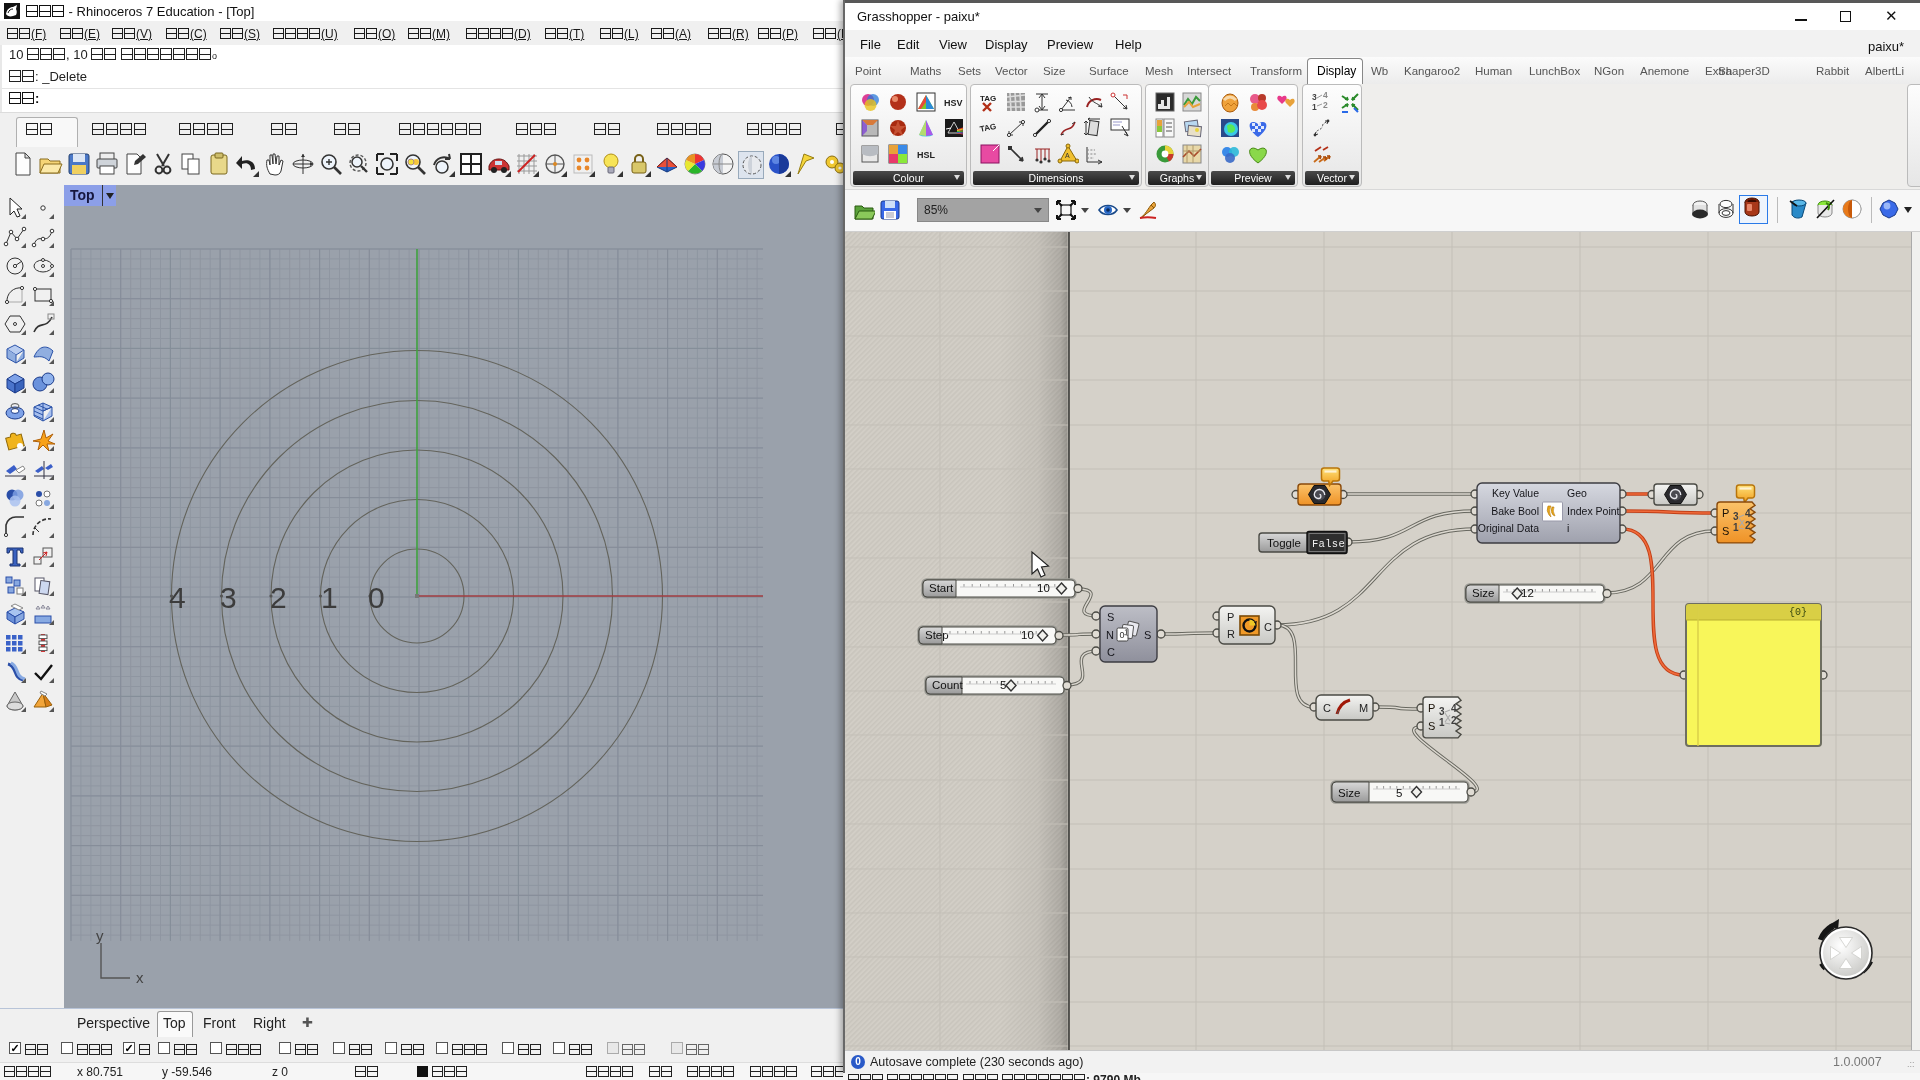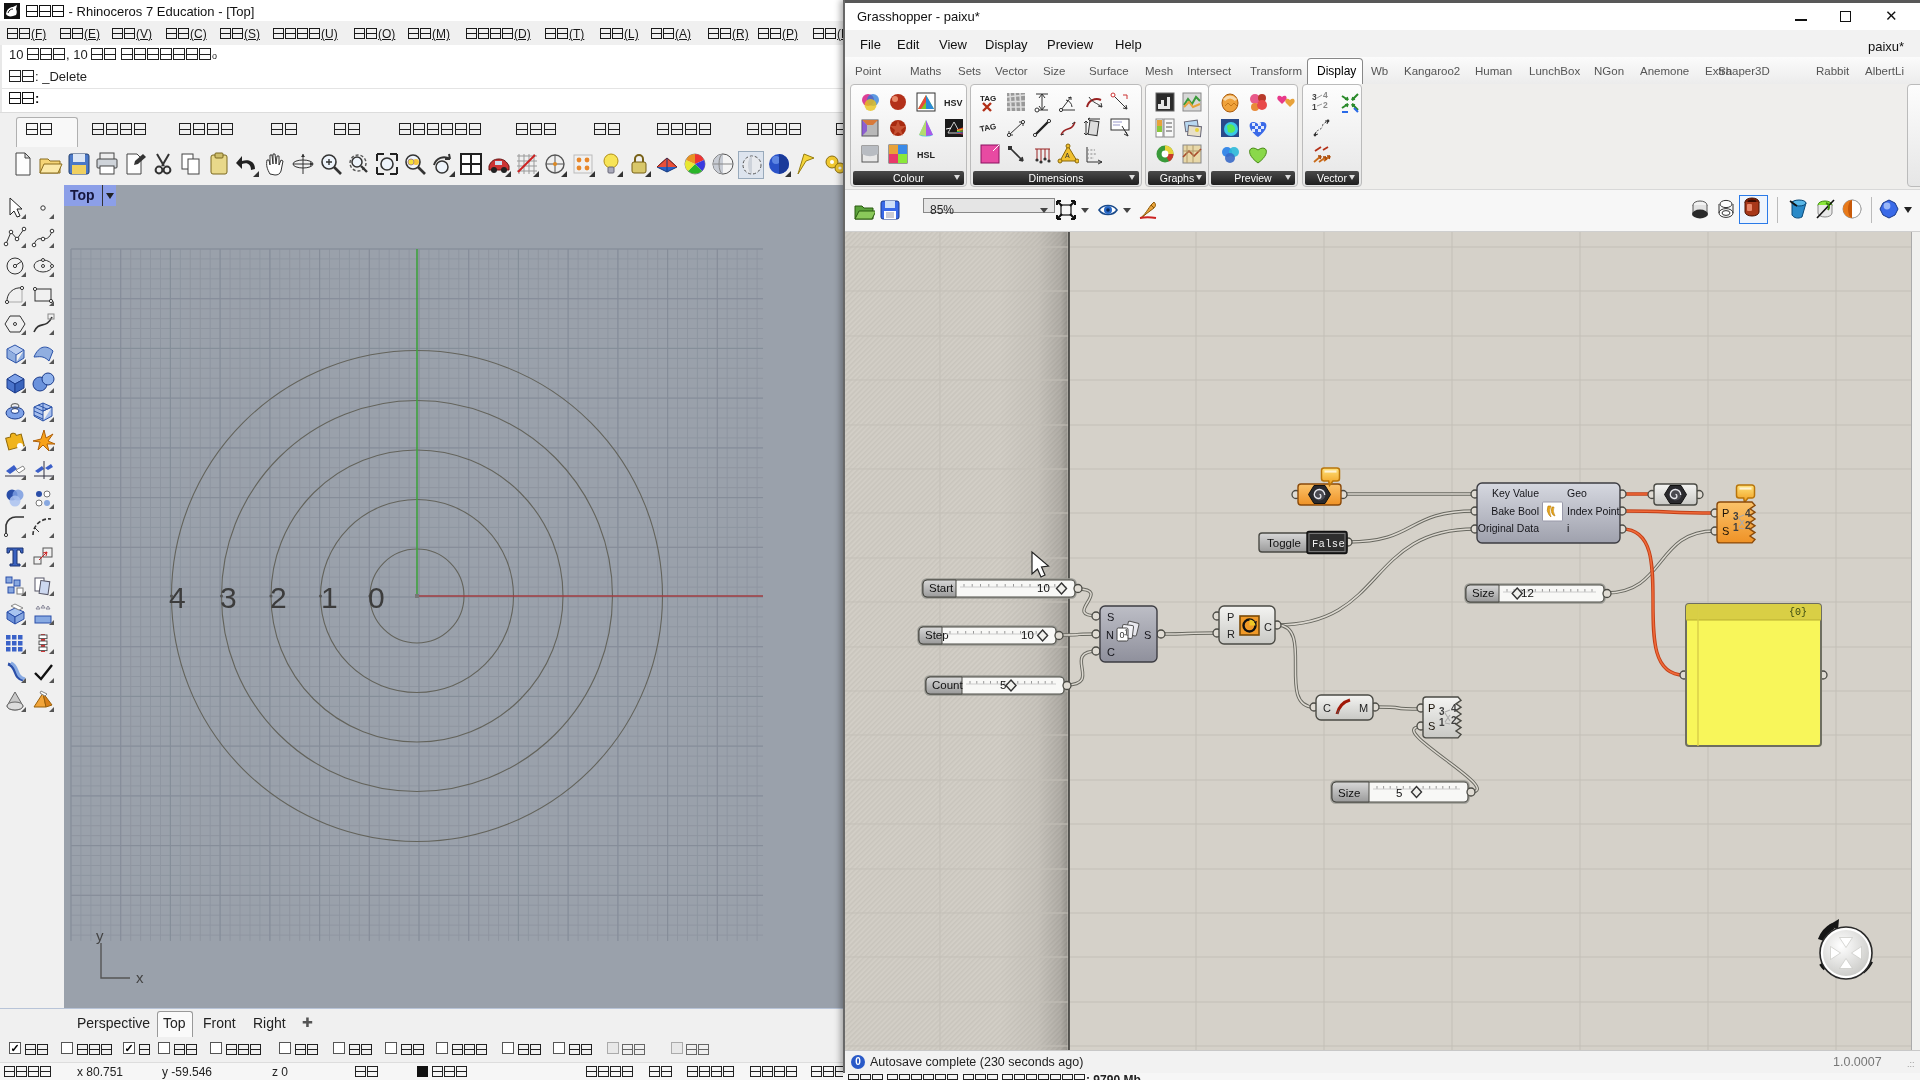--- a/index.html
+++ b/index.html
@@ -789,21 +789,21 @@
 <div class="abs" style="left:8px;top:9px"><svg width="22" height="22" viewBox="0 0 22 22">
           <path d="M2 7 h7 l2 2 h9 v11 h-18 z" fill="#5aa23a" stroke="#2a5a10"></path>
           <path d="M2 20 l4 -8 h17 l-4 8 z" fill="#8ac85a" stroke="#2a5a10"></path>
         </svg></div>
 <div class="abs" style="left:34px;top:9px"><svg width="22" height="22" viewBox="0 0 22 22">
           <rect x="2" y="2" width="18" height="18" rx="2" fill="#3a6ae8" stroke="#1a3a8a"></rect>
           <rect x="6" y="2" width="10" height="7" fill="#cfe0f8"></rect>
           <rect x="5" y="12" width="12" height="8" fill="#fff"></rect>
           <path d="M7 14 h8 M7 16 h8 M7 18 h8" stroke="#99a"></path>
         </svg></div>
-<div class="abs" style="left:78px;top:8px;width:132px;height:15px;background:#e5e5e5;border:1px solid #888;font-size:12px;color:#222">
+<div class="abs" style="left:72px;top:8px;width:132px;height:24px;background:#a3a3a3;border:1px solid #888;font-size:12px;color:#222">
         <span class="abs" style="left:6px;top:4px">85%</span>
         <span class="abs" style="right:6px;top:9px;width:0;height:0;border:4px solid transparent;border-top:5px solid #444"></span>
       </div>
 <div class="abs" style="left:210px;top:9px"><svg width="22" height="22" viewBox="0 0 22 22">
           <rect x="6" y="6" width="10" height="10" fill="none" stroke="#333" stroke-width="1.4"></rect>
           <path d="M2 2 l5 5 M20 2 l-5 5 M2 20 l5 -5 M20 20 l-5 -5" stroke="#111" stroke-width="2"></path>
           <path d="M2 2 h4 M2 2 v4 M20 2 h-4 M20 2 v4 M2 20 h4 M2 20 v-4 M20 20 h-4 M20 20 v-4" stroke="#111" stroke-width="2"></path>
         </svg></div>
 <div class="abs" style="left:236px;top:18px;width:0;height:0;border:4px solid transparent;border-top:5px solid #444"></div>
 <div class="abs" style="left:252px;top:9px"><svg width="22" height="22" viewBox="0 0 22 22">

